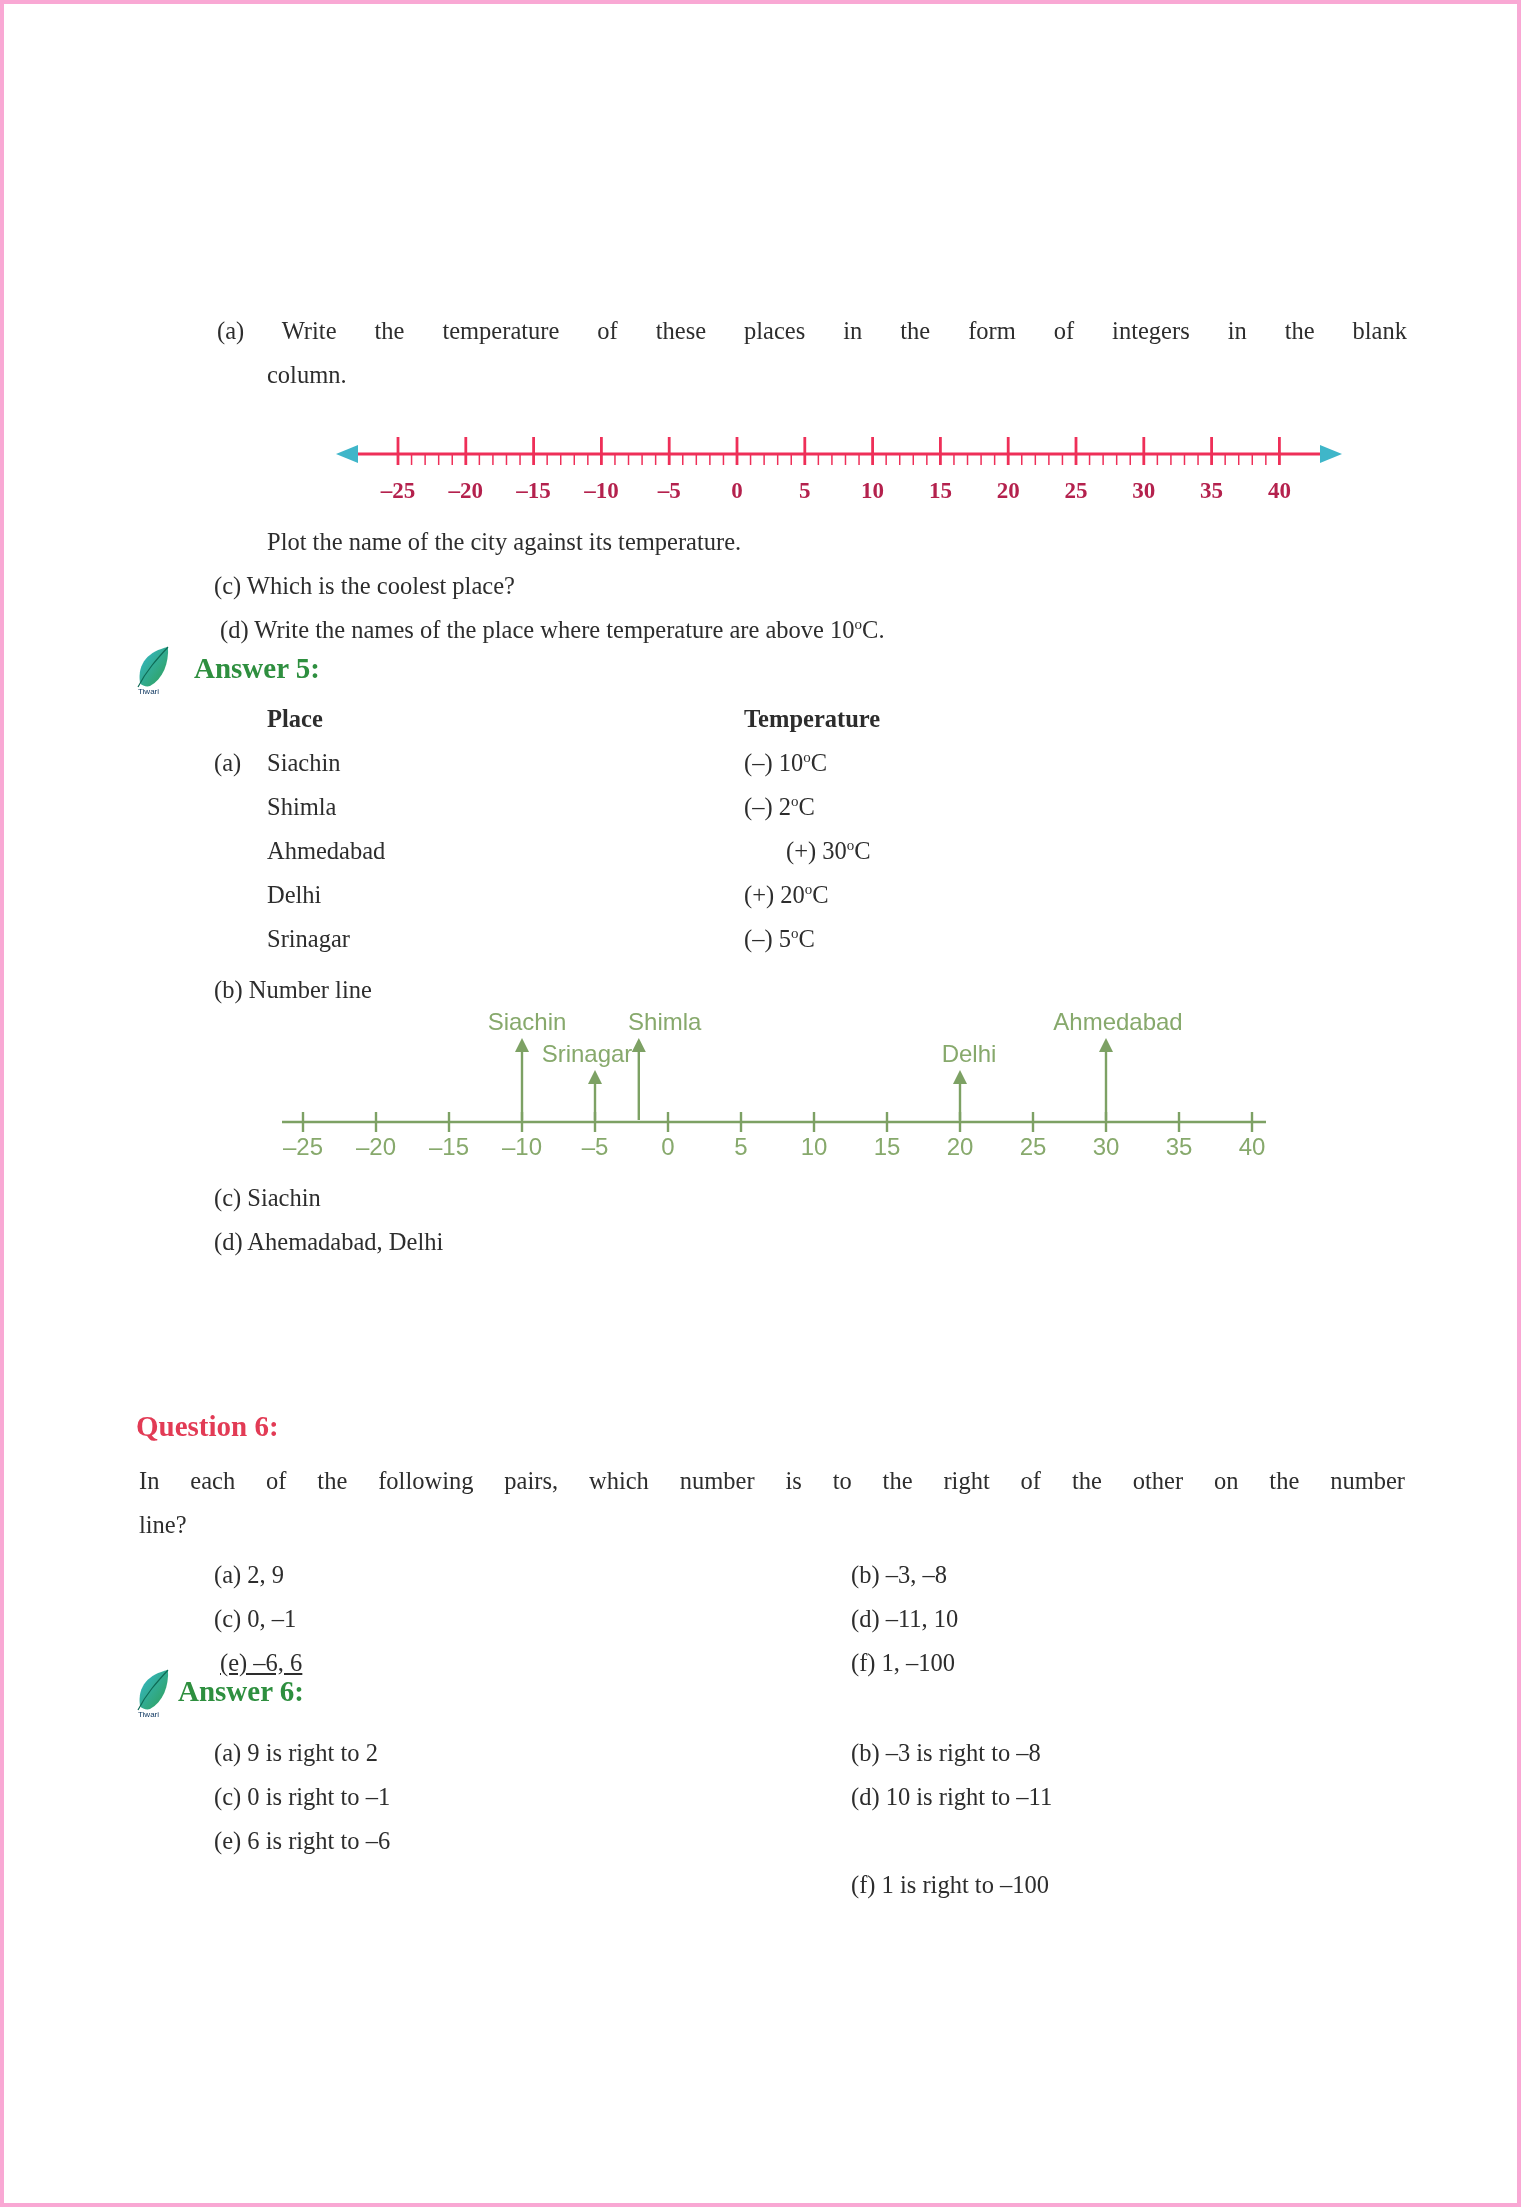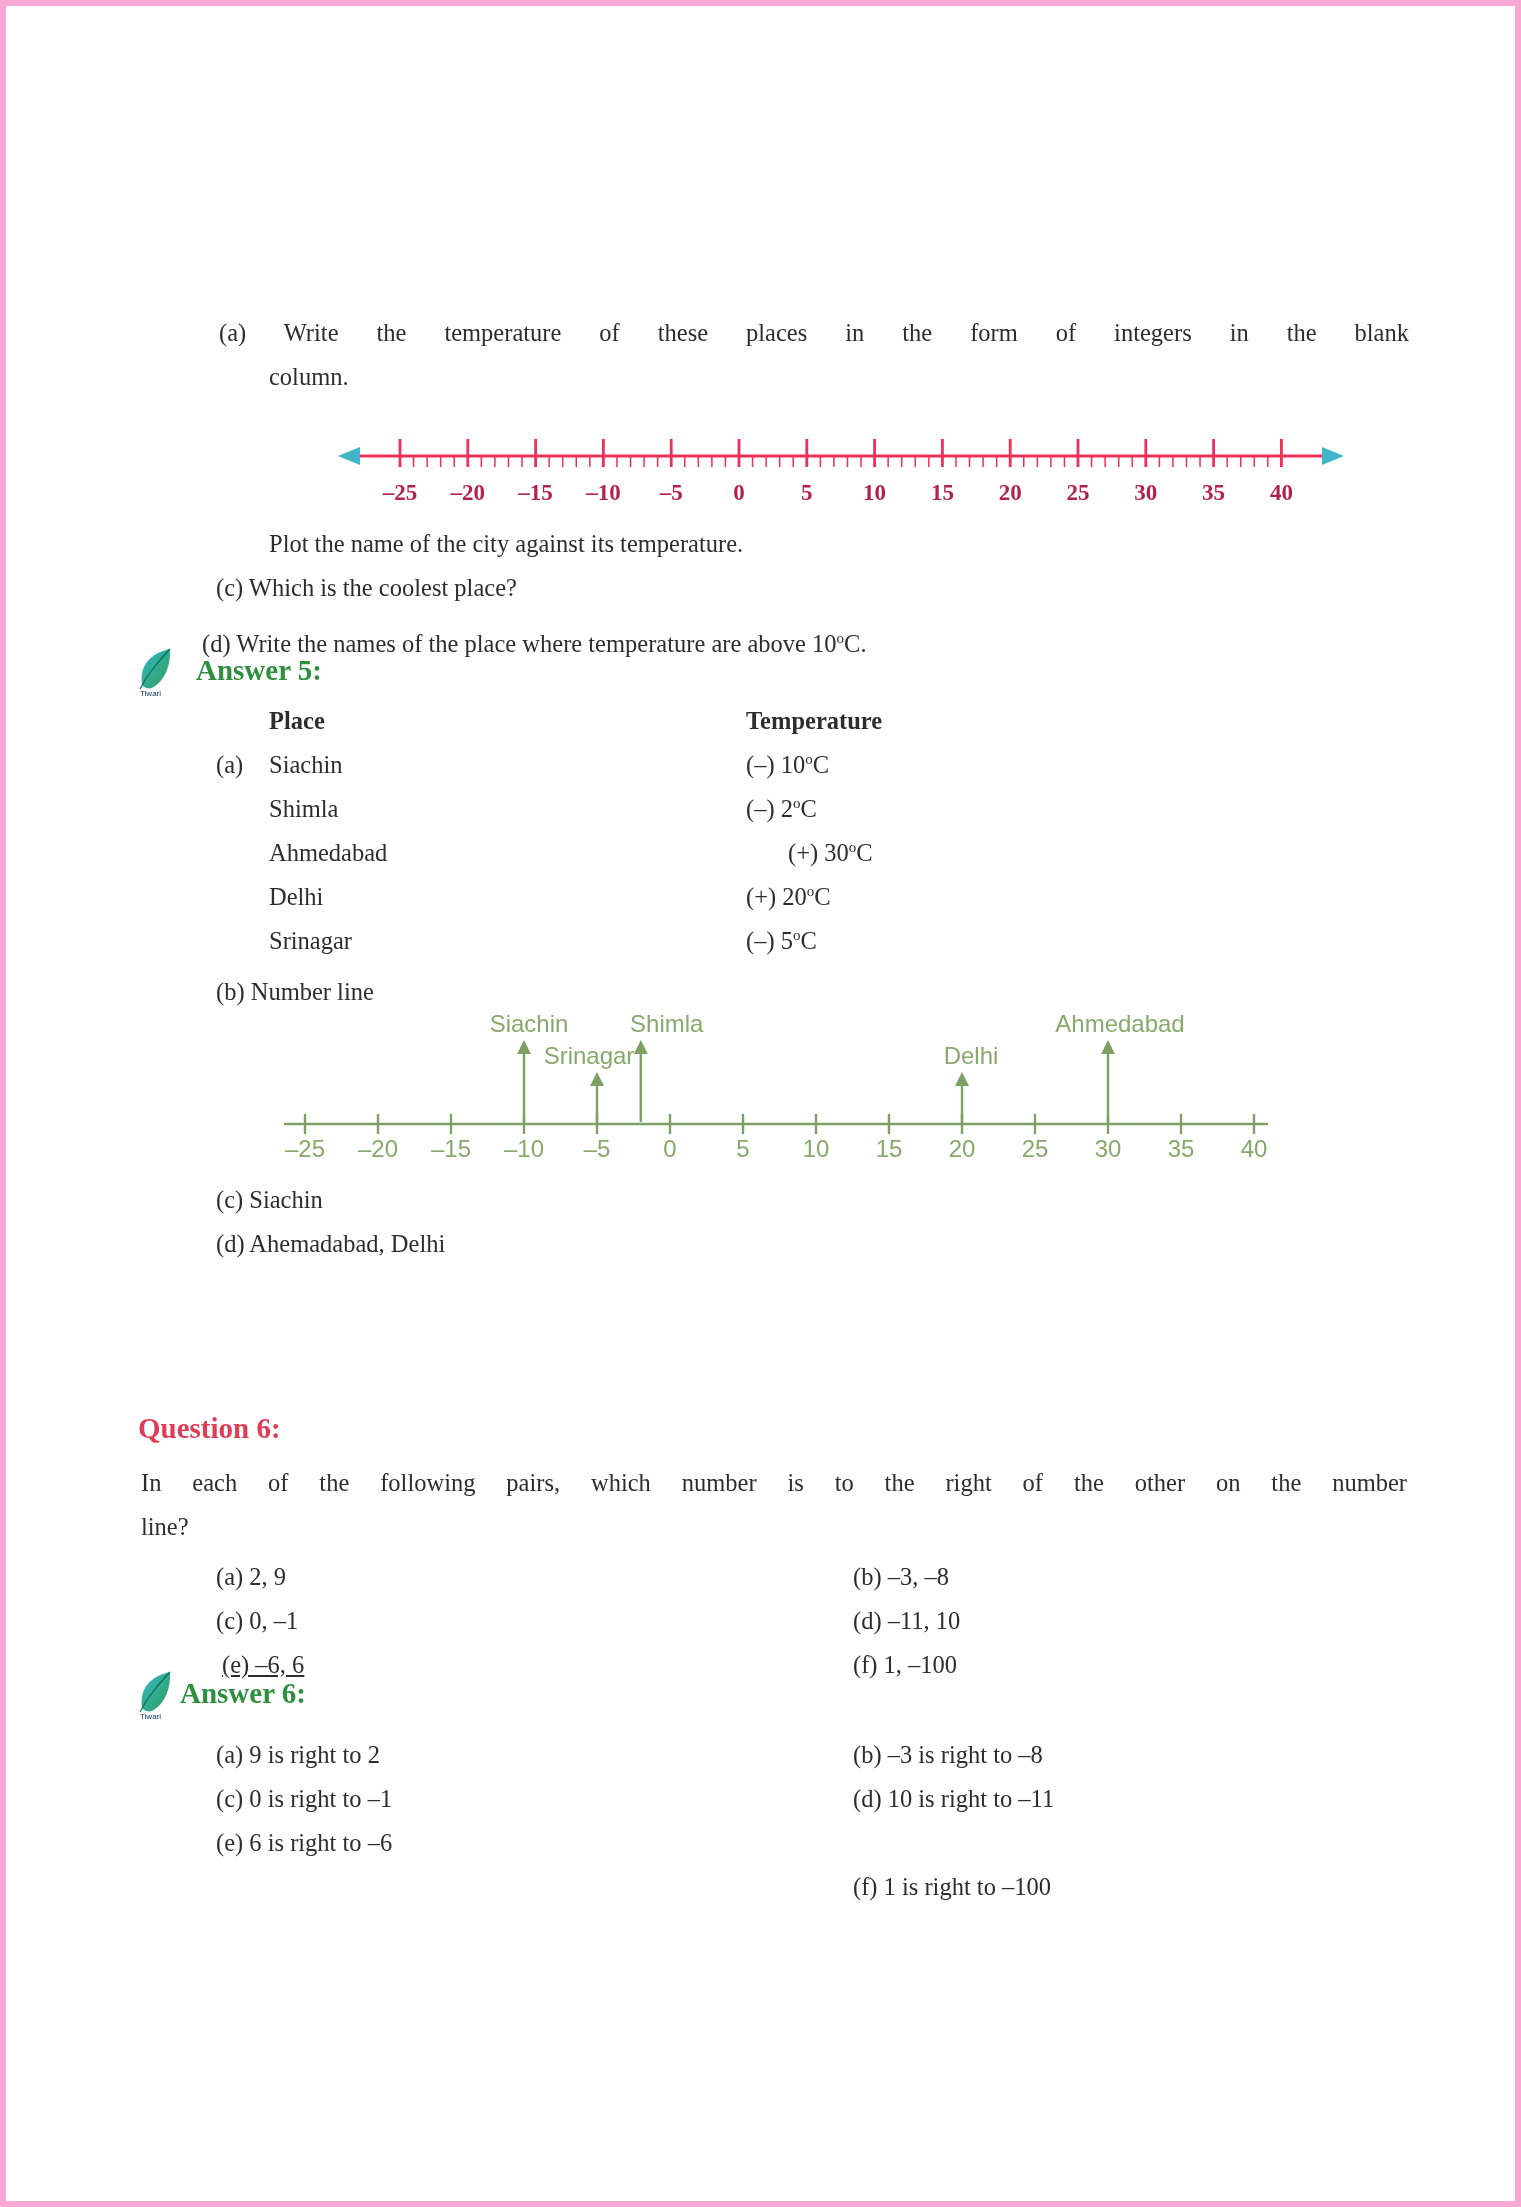--- a/index.html
+++ b/index.html
@@ -1,20 +1,20 @@
 <!DOCTYPE html>
 <html><head>
 <meta charset="utf-8">
 <style>
   html,body{margin:0;padding:0;background:#ffffff;}
   .page{
     position:relative;
     width:1521px;height:2207px;
     box-sizing:border-box;
-    border:6px solid #f9a8d4;
+    border:4px solid #f9a8d4;
     background:#ffffff;
     font-family:"Liberation Serif","DejaVu Serif",serif;
     color:#2d2d2d;
     overflow:hidden;
   }
   .abs{position:absolute;margin:0;}
   .t{font-size:24.5px;line-height:44px;white-space:nowrap;}
   .just{text-align:justify;text-align-last:justify;white-space:normal;display:block;}
   .indent2{margin-left:50px;}
   .bold{font-weight:bold;}
@@ -120,21 +120,21 @@
         <text x="809.8000000000001" y="74" text-anchor="middle" fill="#b4214d" font-size="23" font-weight="bold" font-family="&quot;Liberation Serif&quot;, serif">30</text>
         <text x="877.6" y="74" text-anchor="middle" fill="#b4214d" font-size="23" font-weight="bold" font-family="&quot;Liberation Serif&quot;, serif">35</text>
         <text x="945.4" y="74" text-anchor="middle" fill="#b4214d" font-size="23" font-weight="bold" font-family="&quot;Liberation Serif&quot;, serif">40</text>
       </g>
       <polygon points="24,21 2,30 24,39" fill="#3fb6c9"></polygon>
       <polygon points="986,21 1008,30 986,39" fill="#3fb6c9"></polygon>
     </svg>
 
   <p class="t abs" style="left:263px;top:516px;">Plot the name of the city against its temperature.</p>
   <p class="t abs" style="left:210px;top:560px;">(c) Which is the coolest place?</p>
-  <p class="t abs" style="left:196px;top:604px;margin-top:12px;"><span>(d) Write the names of the place where temperature are above 10</span><sup class="deg">o</sup><span>C.</span></p>
+  <p class="t abs" style="left:216px;top:604px;"><span>(d) Write the names of the place where temperature are above 10</span><sup class="deg">o</sup><span>C.</span></p>
 
   <svg class="abs" style="left:130px;top:641px;" width="40" height="50" viewBox="0 0 40 50">
     <defs>
       <linearGradient id="leafGradA" x1="0" y1="0" x2="1" y2="1">
         <stop offset="0" stop-color="#35b9cf"></stop>
           <stop offset="1" stop-color="#2f9e52"></stop>
       </linearGradient>
     </defs>
     <path d="M34 2 C 15 6, 3 18, 6 38 C 8 41, 13 42, 16 41 C 29 34, 35 18, 34 2 Z" fill="url(#leafGradA)"></path>
     <path d="M34 2 C 23 14, 12 26, 4 42" stroke="#0e6b56" stroke-width="1.2" fill="none"></path>

